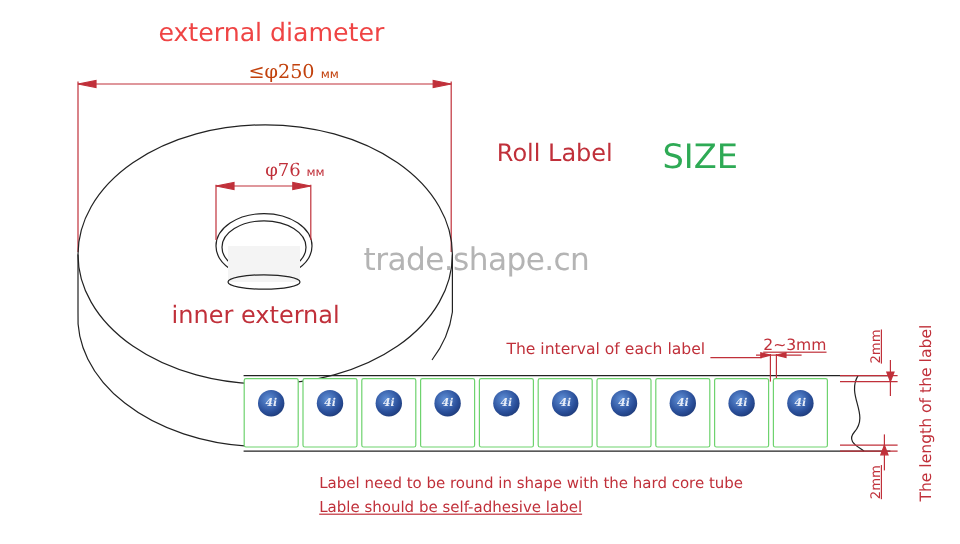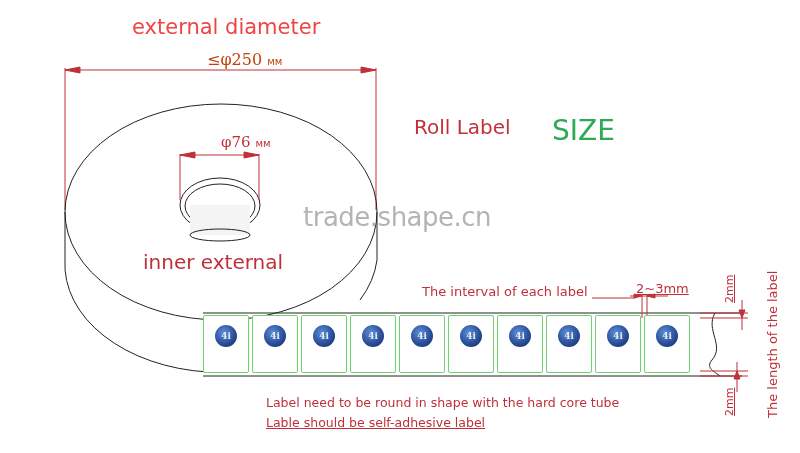--- a/index.html
+++ b/index.html
@@ -20,21 +20,21 @@
   .t-note1 { left:266px; top:397px; font-size:12.5px; color:#c0303a; }
   .t-note2 { left:266px; top:417px; font-size:12.5px; color:#c0303a;text-decoration:underline; }
   .v { position:absolute; white-space:nowrap; color:#c0303a; transform-origin:left top; transform:rotate(-90deg); line-height:1; }
   .v-2mm-top { left:724px; top:303px; font-size:11px; text-decoration:underline; }
   .v-2mm-bot { left:724px; top:416px; font-size:11px; text-decoration:underline; }
   .v-length { left:766px; top:418px; font-size:13px; }
   .strip { position:absolute; left:203px; top:315px; display:flex; gap:3px; }
   .lbl { width:46px; height:58px; border:1.5px solid #6ed36e; border-radius:2px; box-sizing:border-box; position:relative; background:#fff; }
   .logo { position:absolute; left:11px; top:9px; width:22px; height:22px; border-radius:50%;
           background: radial-gradient(circle at 40% 35%, #5f8fd6 0%, #2a4f9a 55%, #14295c 100%);
-          color:#e6ecf7; font-size:9px; font-weight:bold; text-align:center; line-height:22px; font-family:"DejaVu Serif", serif; }
+          color:#e6ecf7; font-size:9px; font-style:italic; font-weight:bold; text-align:center; line-height:22px; font-family:"DejaVu Serif", serif; }
 </style>
 </head>
 <body>
 
 <svg class="diagram" width="800" height="453" viewBox="0 0 800 453">
 
   <g stroke="#c0303a" fill="#c0303a">
     <line x1="65" y1="68" x2="65" y2="210" stroke-width="1"></line>
     <line x1="376" y1="68" x2="376" y2="210" stroke-width="1"></line>
     <line x1="65" y1="70" x2="376" y2="70" stroke-width="1"></line>

